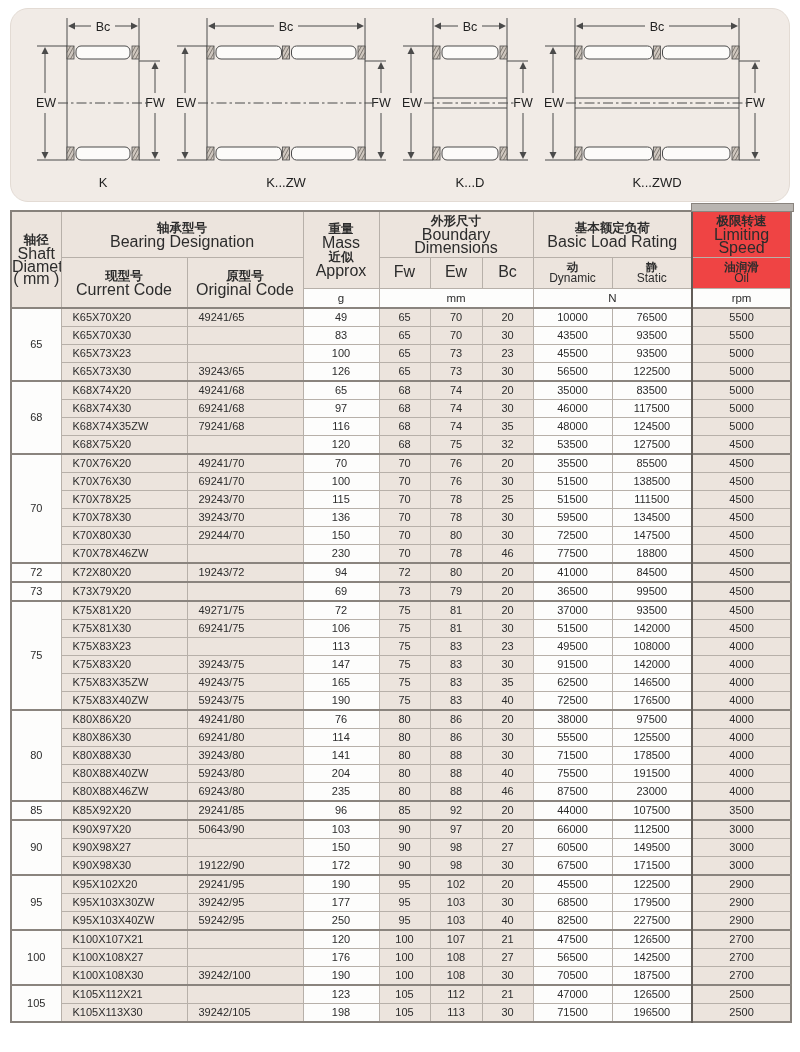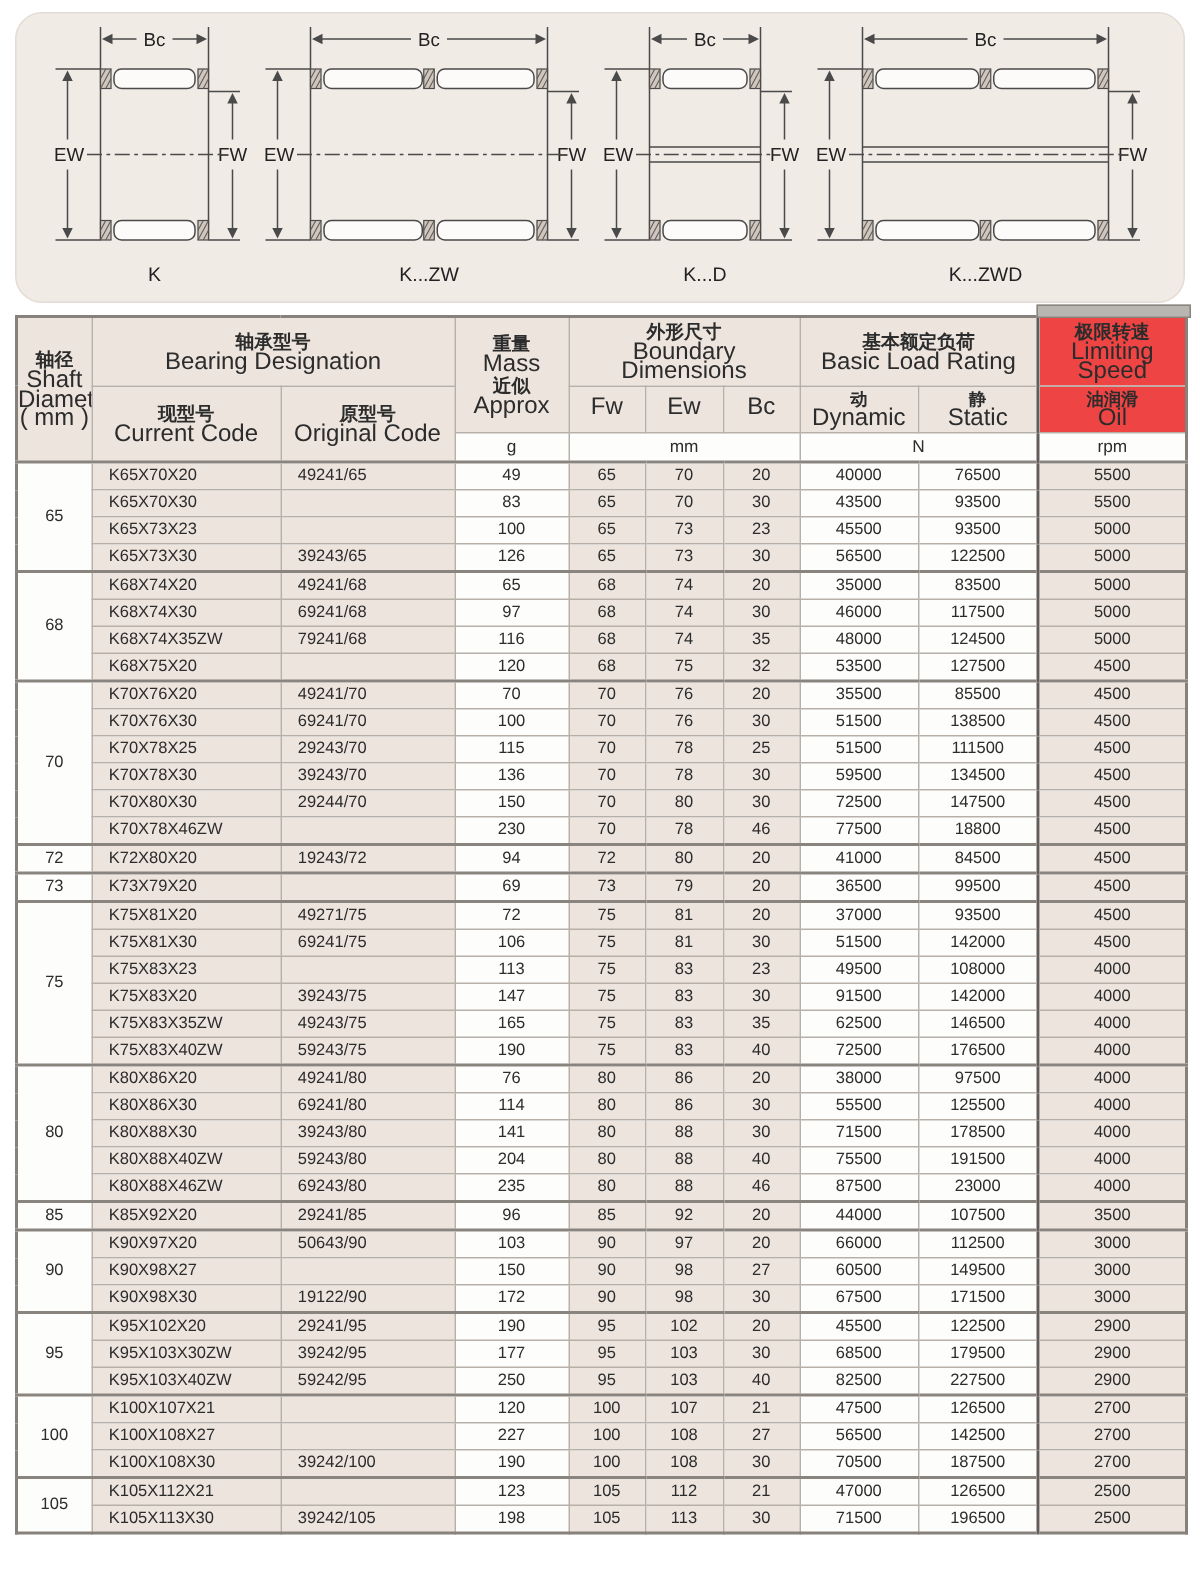--- a/index.html
+++ b/index.html
@@ -28,21 +28,21 @@
     background:#b9b5b1;border:1px solid #8a847e;box-sizing:border-box;}
   table{border-collapse:collapse;table-layout:fixed;width:780px;border:2px solid #87817b;}
   th,td{border:1px solid #b7b0a9;padding:0;text-align:center;box-sizing:border-box;overflow:hidden;}
   thead th{background:#ece4dd;font-weight:normal;text-align:center;}
   tr.hr1 th{height:46px;}
   tr.hr2 th{height:31px;}
   tr.unit-row th{height:20px;background:#fdfdfc;font-size:11.5px;}
   .zh{font-size:12.5px;font-weight:bold;line-height:15px;}
   .zh-s{font-size:11.5px;font-weight:bold;line-height:12px;}
   .en{font-size:16px;line-height:12.5px;}
-  .en-s{font-size:16px;line-height:11.5px;}
+  .en-s{font-size:12px;line-height:11.5px;}
   tbody td{height:17.75px;font-size:11px;line-height:17px;background:#ece4dd;}
   tbody td.c-shaft{background:#fdfdfc;font-size:11px;}
   tbody td.c-mass,tbody td.c-dyn,tbody td.c-stat{background:#fdfdfc;}
   tbody td.c-cur,tbody td.c-orig{text-align:left;padding-left:11px;}
   tr.group-start td{border-top:2px solid #8a847e;}
   .sp-left{border-left:2.5px solid #625d58 !important;}
   th.sp-beige{background:#ef4444;}
 </style>
 </head>
 <body>
@@ -340,21 +340,21 @@
     </thead>
     <tbody>
         <tr class="group-start">
           <td rowspan="4" class="c-shaft">65</td>
           <td class="c-cur">K65X70X20</td>
           <td class="c-orig">49241/65</td>
           <td class="c-mass">49</td>
           <td class="c-fw">65</td>
           <td class="c-ew">70</td>
           <td class="c-bc">20</td>
-          <td class="c-dyn">40000</td>
+          <td class="c-dyn">10000</td>
           <td class="c-stat">76500</td>
           <td class="c-speed sp-left">5500</td>
         </tr>
         <tr>
           <td class="c-cur">K65X70X30</td>
           <td class="c-orig"></td>
           <td class="c-mass">83</td>
           <td class="c-fw">65</td>
           <td class="c-ew">70</td>
           <td class="c-bc">30</td>
@@ -731,21 +731,21 @@
           <td class="c-fw">100</td>
           <td class="c-ew">107</td>
           <td class="c-bc">21</td>
           <td class="c-dyn">47500</td>
           <td class="c-stat">126500</td>
           <td class="c-speed sp-left">2700</td>
         </tr>
         <tr>
           <td class="c-cur">K100X108X27</td>
           <td class="c-orig"></td>
-          <td class="c-mass">227</td>
+          <td class="c-mass">176</td>
           <td class="c-fw">100</td>
           <td class="c-ew">108</td>
           <td class="c-bc">27</td>
           <td class="c-dyn">56500</td>
           <td class="c-stat">142500</td>
           <td class="c-speed sp-left">2700</td>
         </tr>
         <tr>
           <td class="c-cur">K100X108X30</td>
           <td class="c-orig">39242/100</td>

